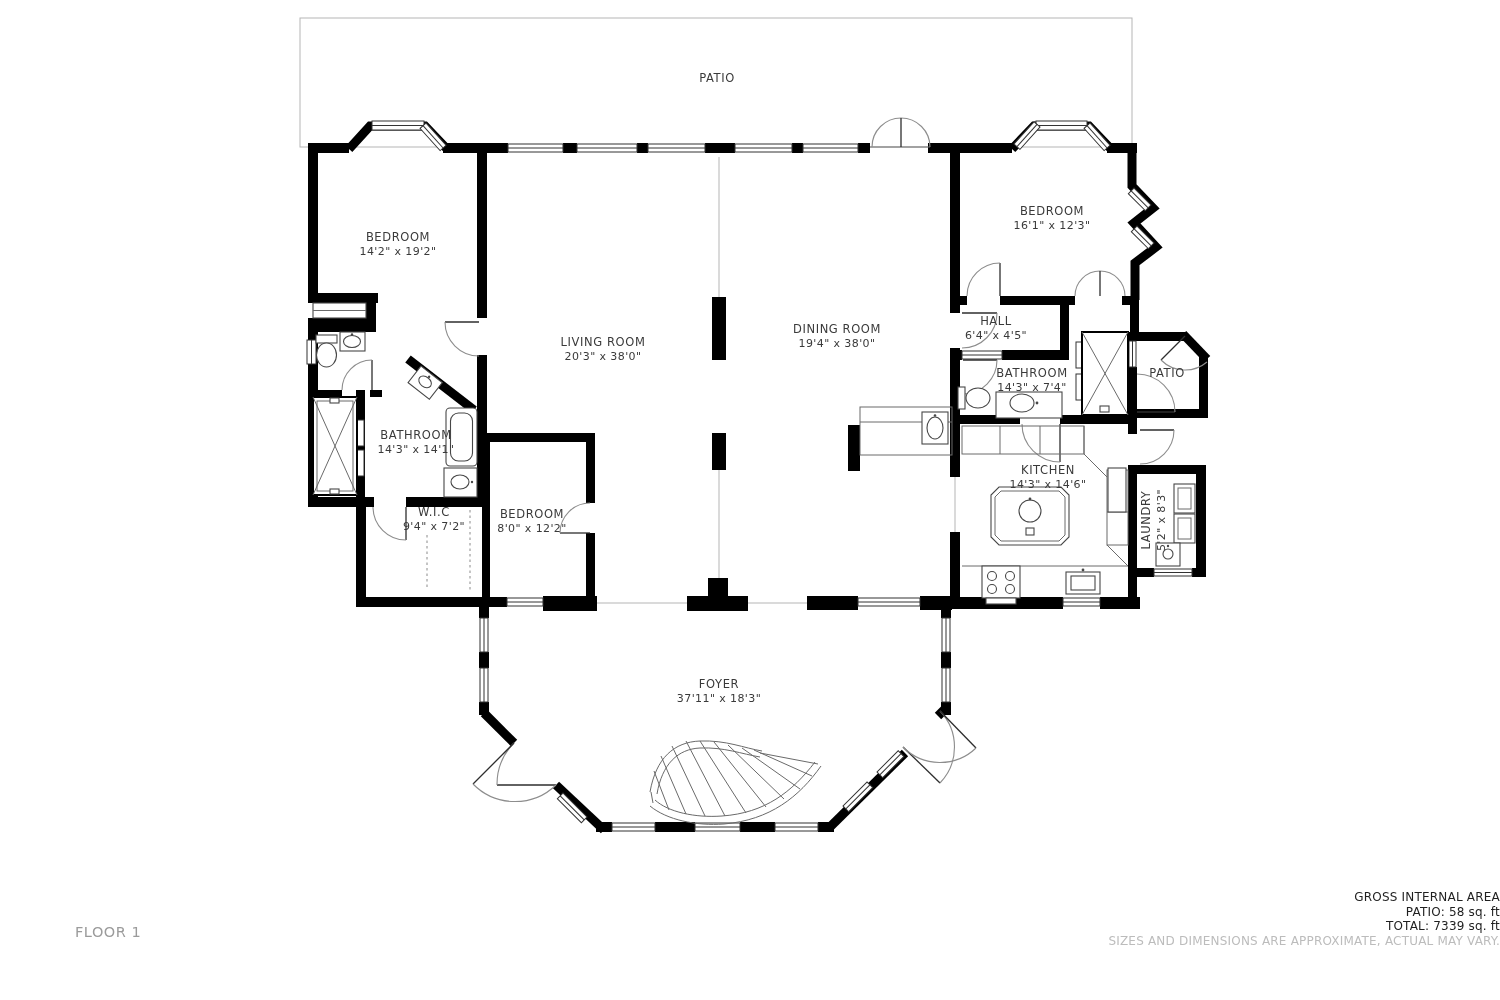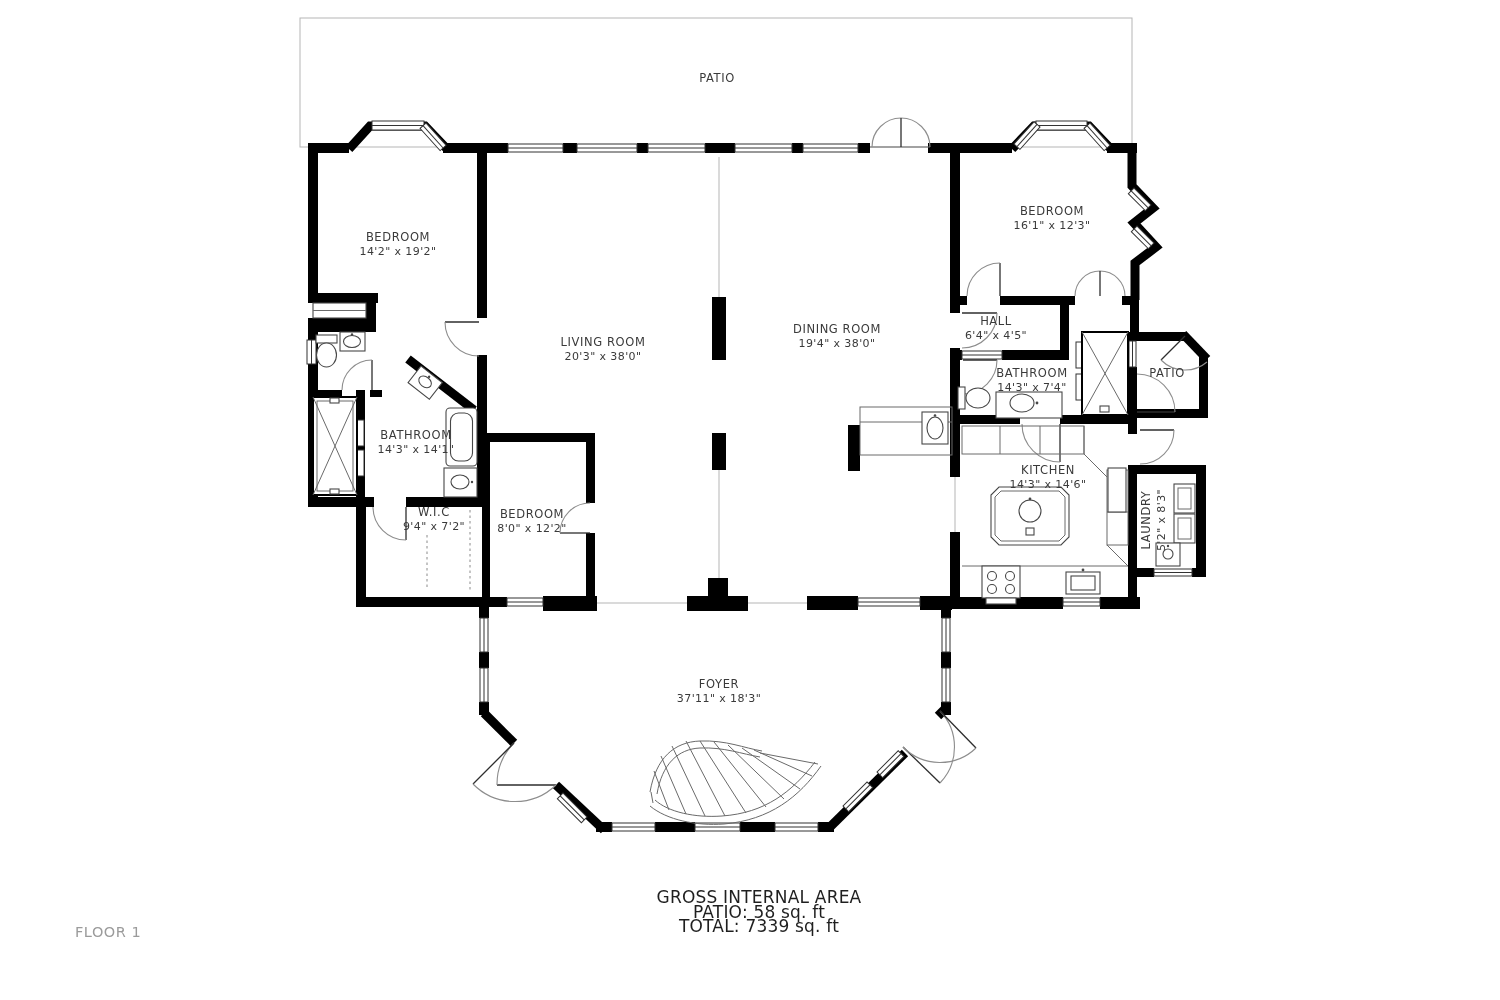--- a/index.html
+++ b/index.html
@@ -13,22 +13,22 @@
   .lite{stroke:#b5b5b5;stroke-width:1;fill:none;}
   .fix{stroke:#474747;stroke-width:1.1;fill:#ffffff;}
   .win{fill:#ffffff;stroke:#333333;stroke-width:1;}
   .winl{stroke:#333333;stroke-width:1;}
   .arc{stroke:#8d8d8d;stroke-width:1.1;fill:none;}
   .leaf{stroke:#2e2e2e;stroke-width:1.3;fill:none;}
   .dash{stroke:#8a8a8a;stroke-width:1;stroke-dasharray:2.5,3;fill:none;}
   .lbl{font:400 11.5px "DejaVu Sans",sans-serif;fill:#3a3a3a;letter-spacing:.6px;text-anchor:middle;}
   .dim{font:400 11px "DejaVu Sans",sans-serif;fill:#3a3a3a;letter-spacing:.4px;text-anchor:middle;}
   
-  .footer{position:absolute;left:0;right:0;top:890px;text-align:center;padding-left:18px;
-          color:#1f1f1f;font-size:17px;line-height:14.6px;letter-spacing:.2px;}
+  .footer{position:absolute;left:0;right:0;top:890px;text-align:right;padding-left:18px;
+          color:#1f1f1f;font-size:12px;line-height:14.6px;letter-spacing:.2px;}
   .footer .disclaimer{color:#bcbcbc;}
   .floor-tag{position:absolute;left:75px;top:924px;color:#9b9b9b;font-size:14.5px;letter-spacing:.5px;}
 </style>
 </head>
 <body>
 
 <div class="canvas">
 <svg width="1500" height="1000" viewBox="0 0 1500 1000">
 
   <g>
@@ -470,16 +470,17 @@
 
     <text class="lbl" x="719" y="688">FOYER</text>
     <text class="dim" x="719" y="702">37'11" x 18'3"</text>
   </g>
 </svg>
 
   <div class="footer">
     <div>GROSS INTERNAL AREA</div>
     <div>PATIO: 58 sq. ft</div>
     <div>TOTAL: 7339 sq. ft</div>
+    <div class="disclaimer">SIZES AND DIMENSIONS ARE APPROXIMATE, ACTUAL MAY VARY.</div>
   </div>
 
   <div class="floor-tag">FLOOR 1</div>
 </div>
 
 </body></html>

